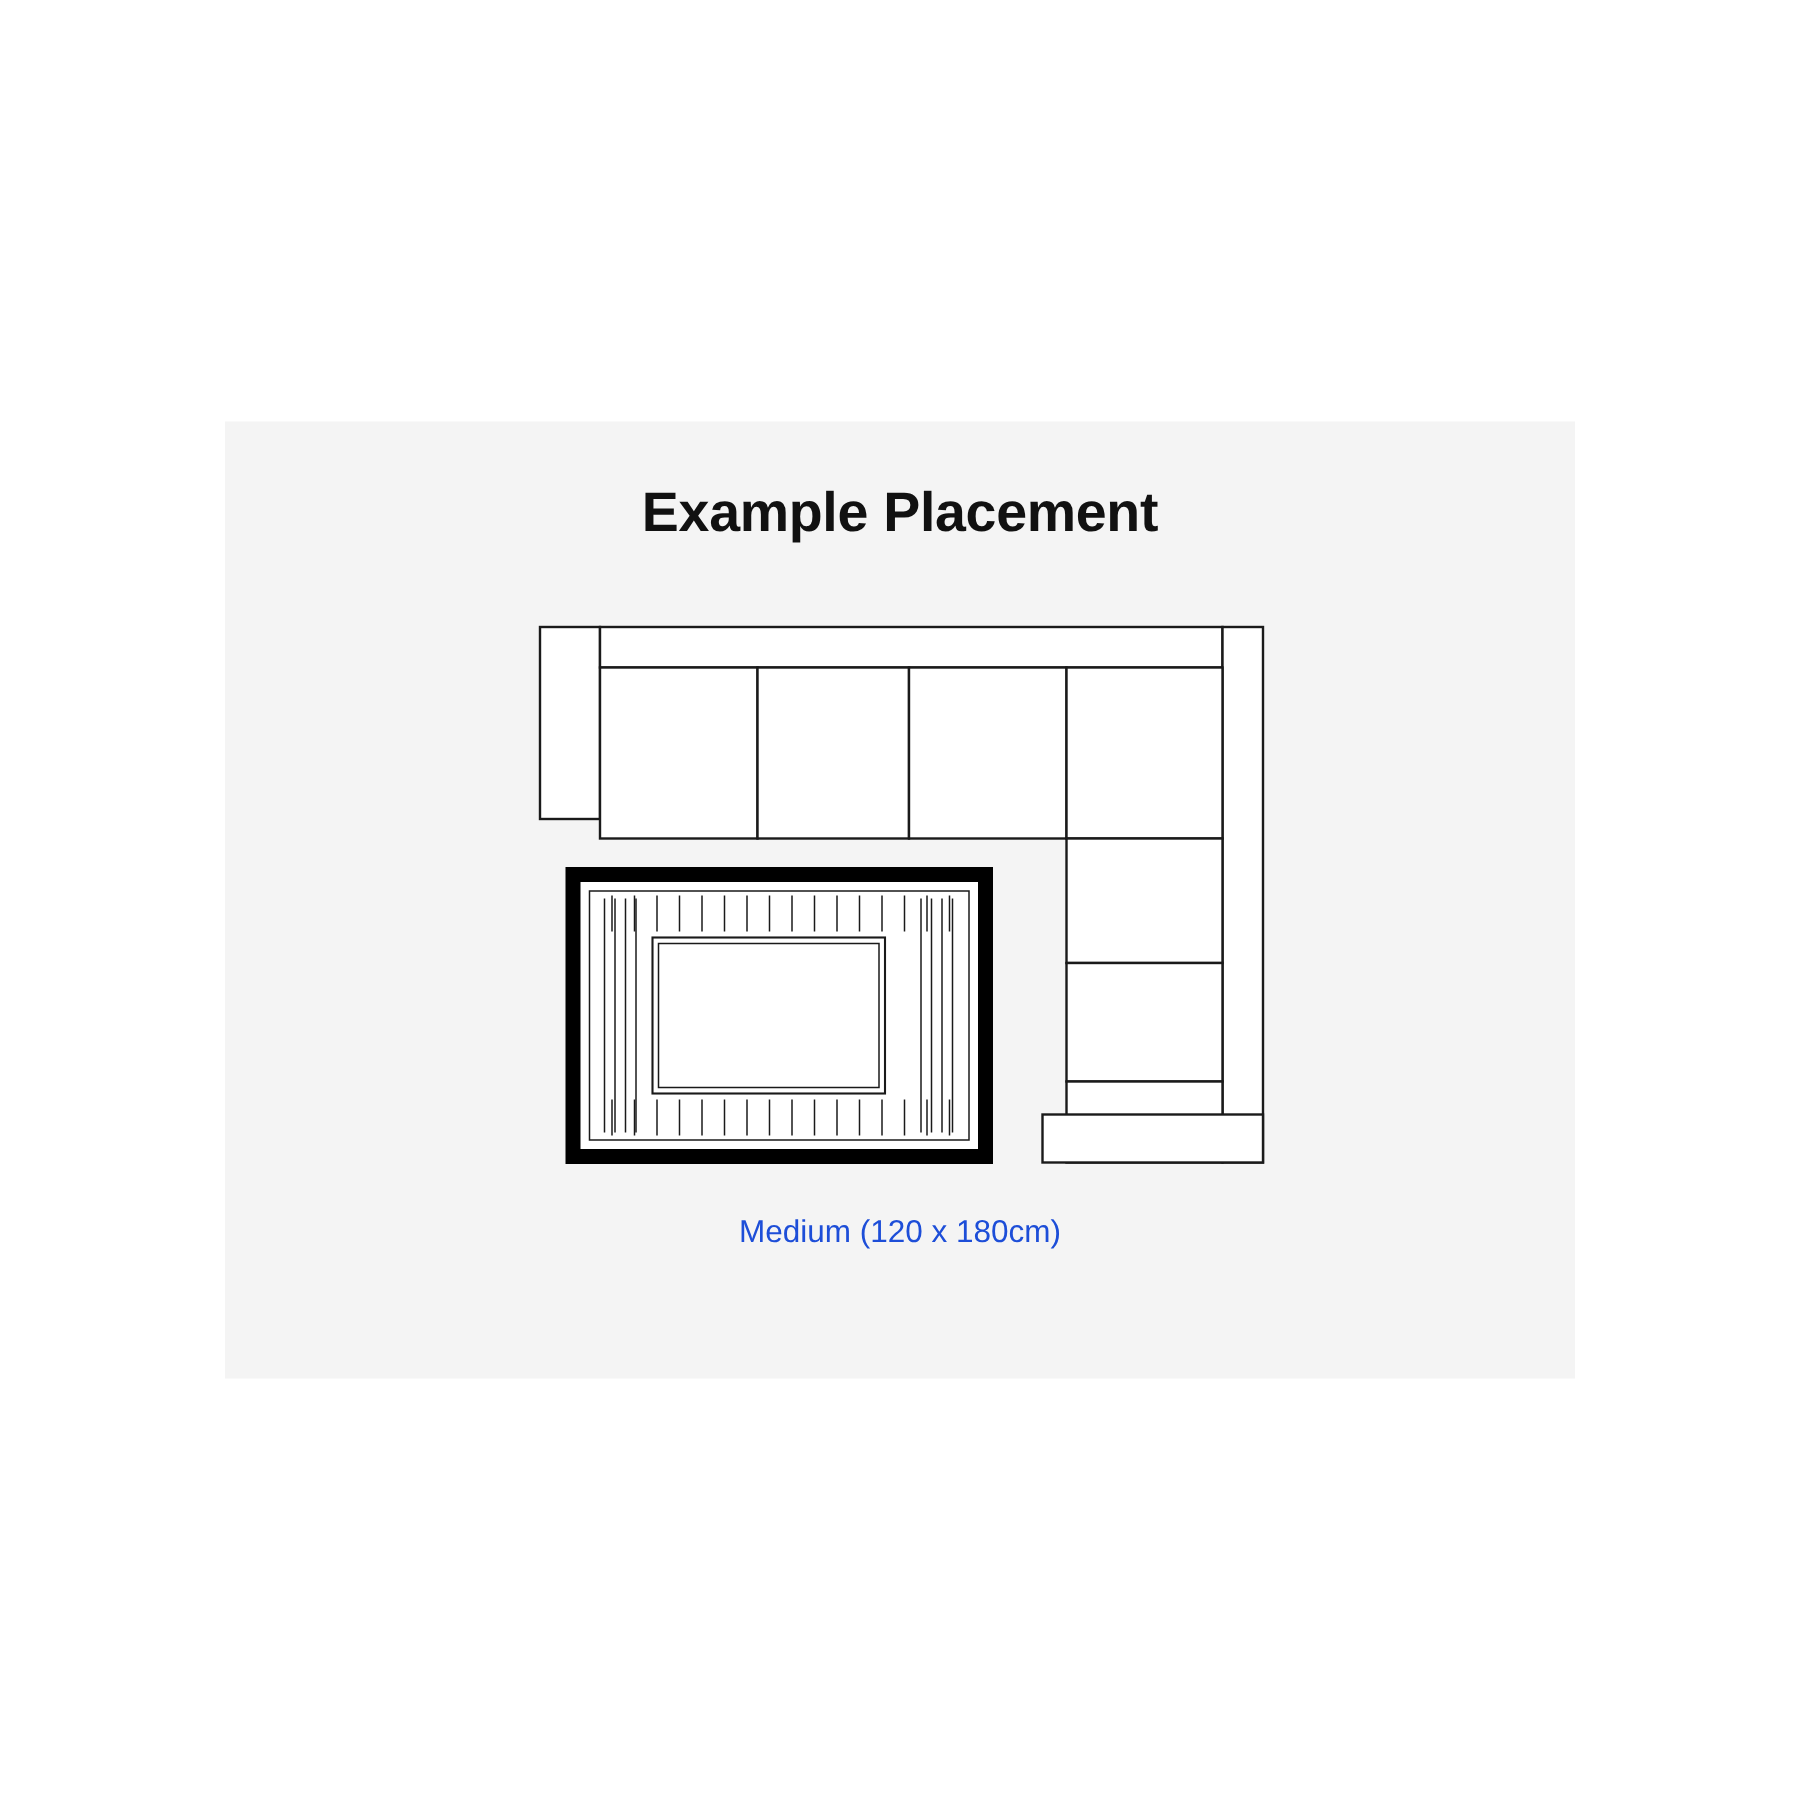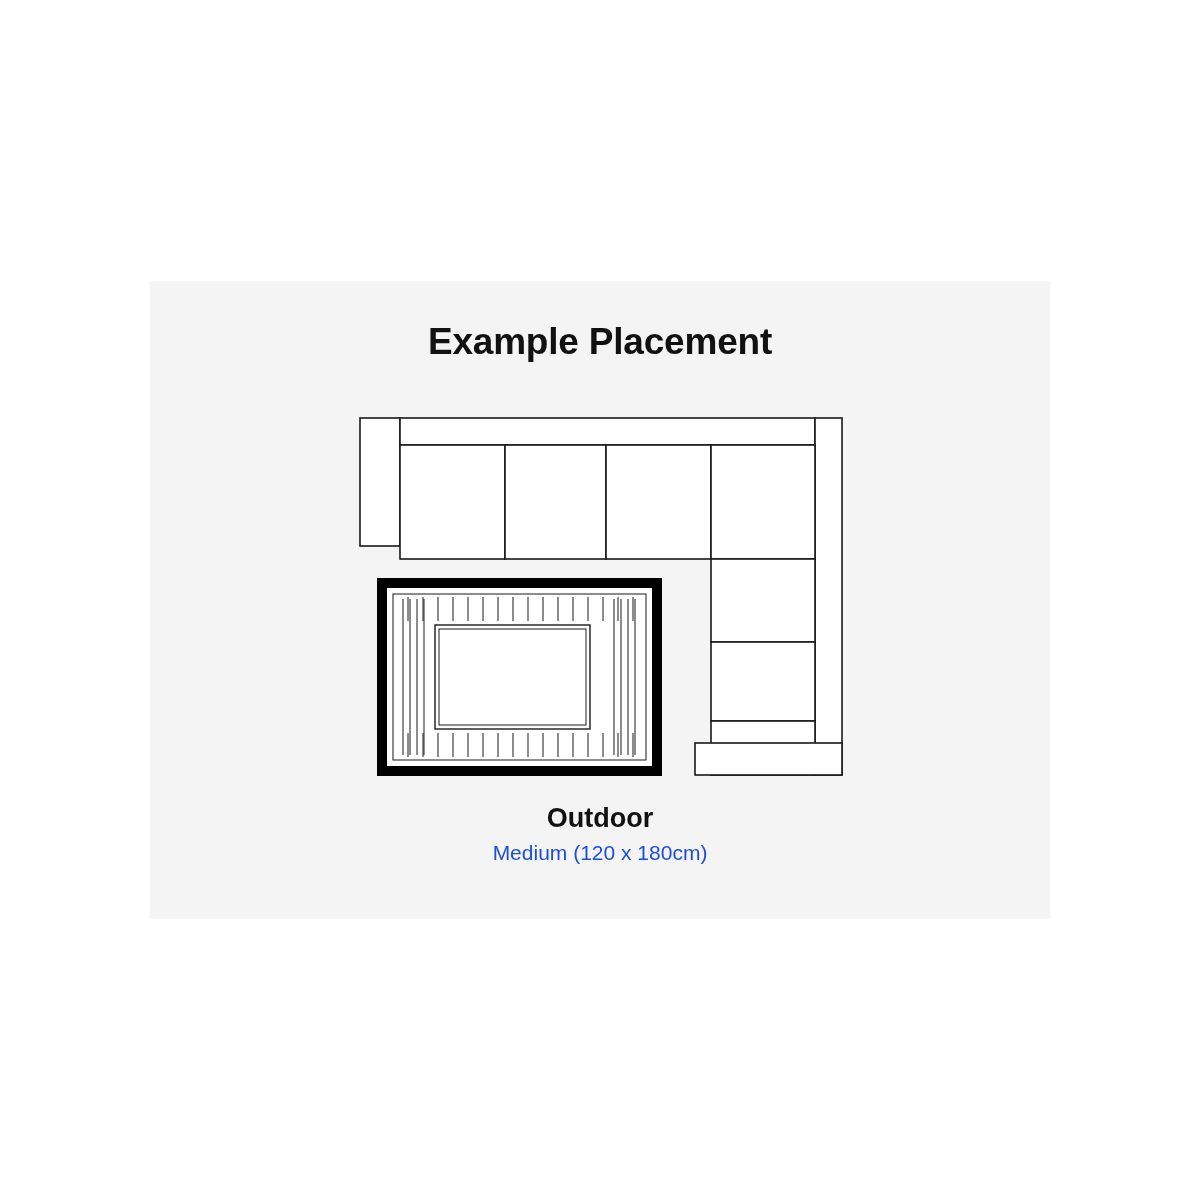--- a/index.html
+++ b/index.html
@@ -178,18 +178,17 @@
           <g>
             <rect x="285" y="344" width="155" height="104" fill="#ffffff" stroke="#1a1a1a" stroke-width="1.4"></rect>
             <rect x="289" y="348" width="147" height="96" fill="#ffffff" stroke="#1a1a1a" stroke-width="1"></rect>
           </g>
 
         </g>
       </svg>
     </div>
 
     <div class="caption">
-      <div class="caption-title">Outdoor</div>
       <div class="caption-sub">Medium (120 x 180cm)</div>
     </div>
 
   </div>
 </div>
 
 </body></html>

